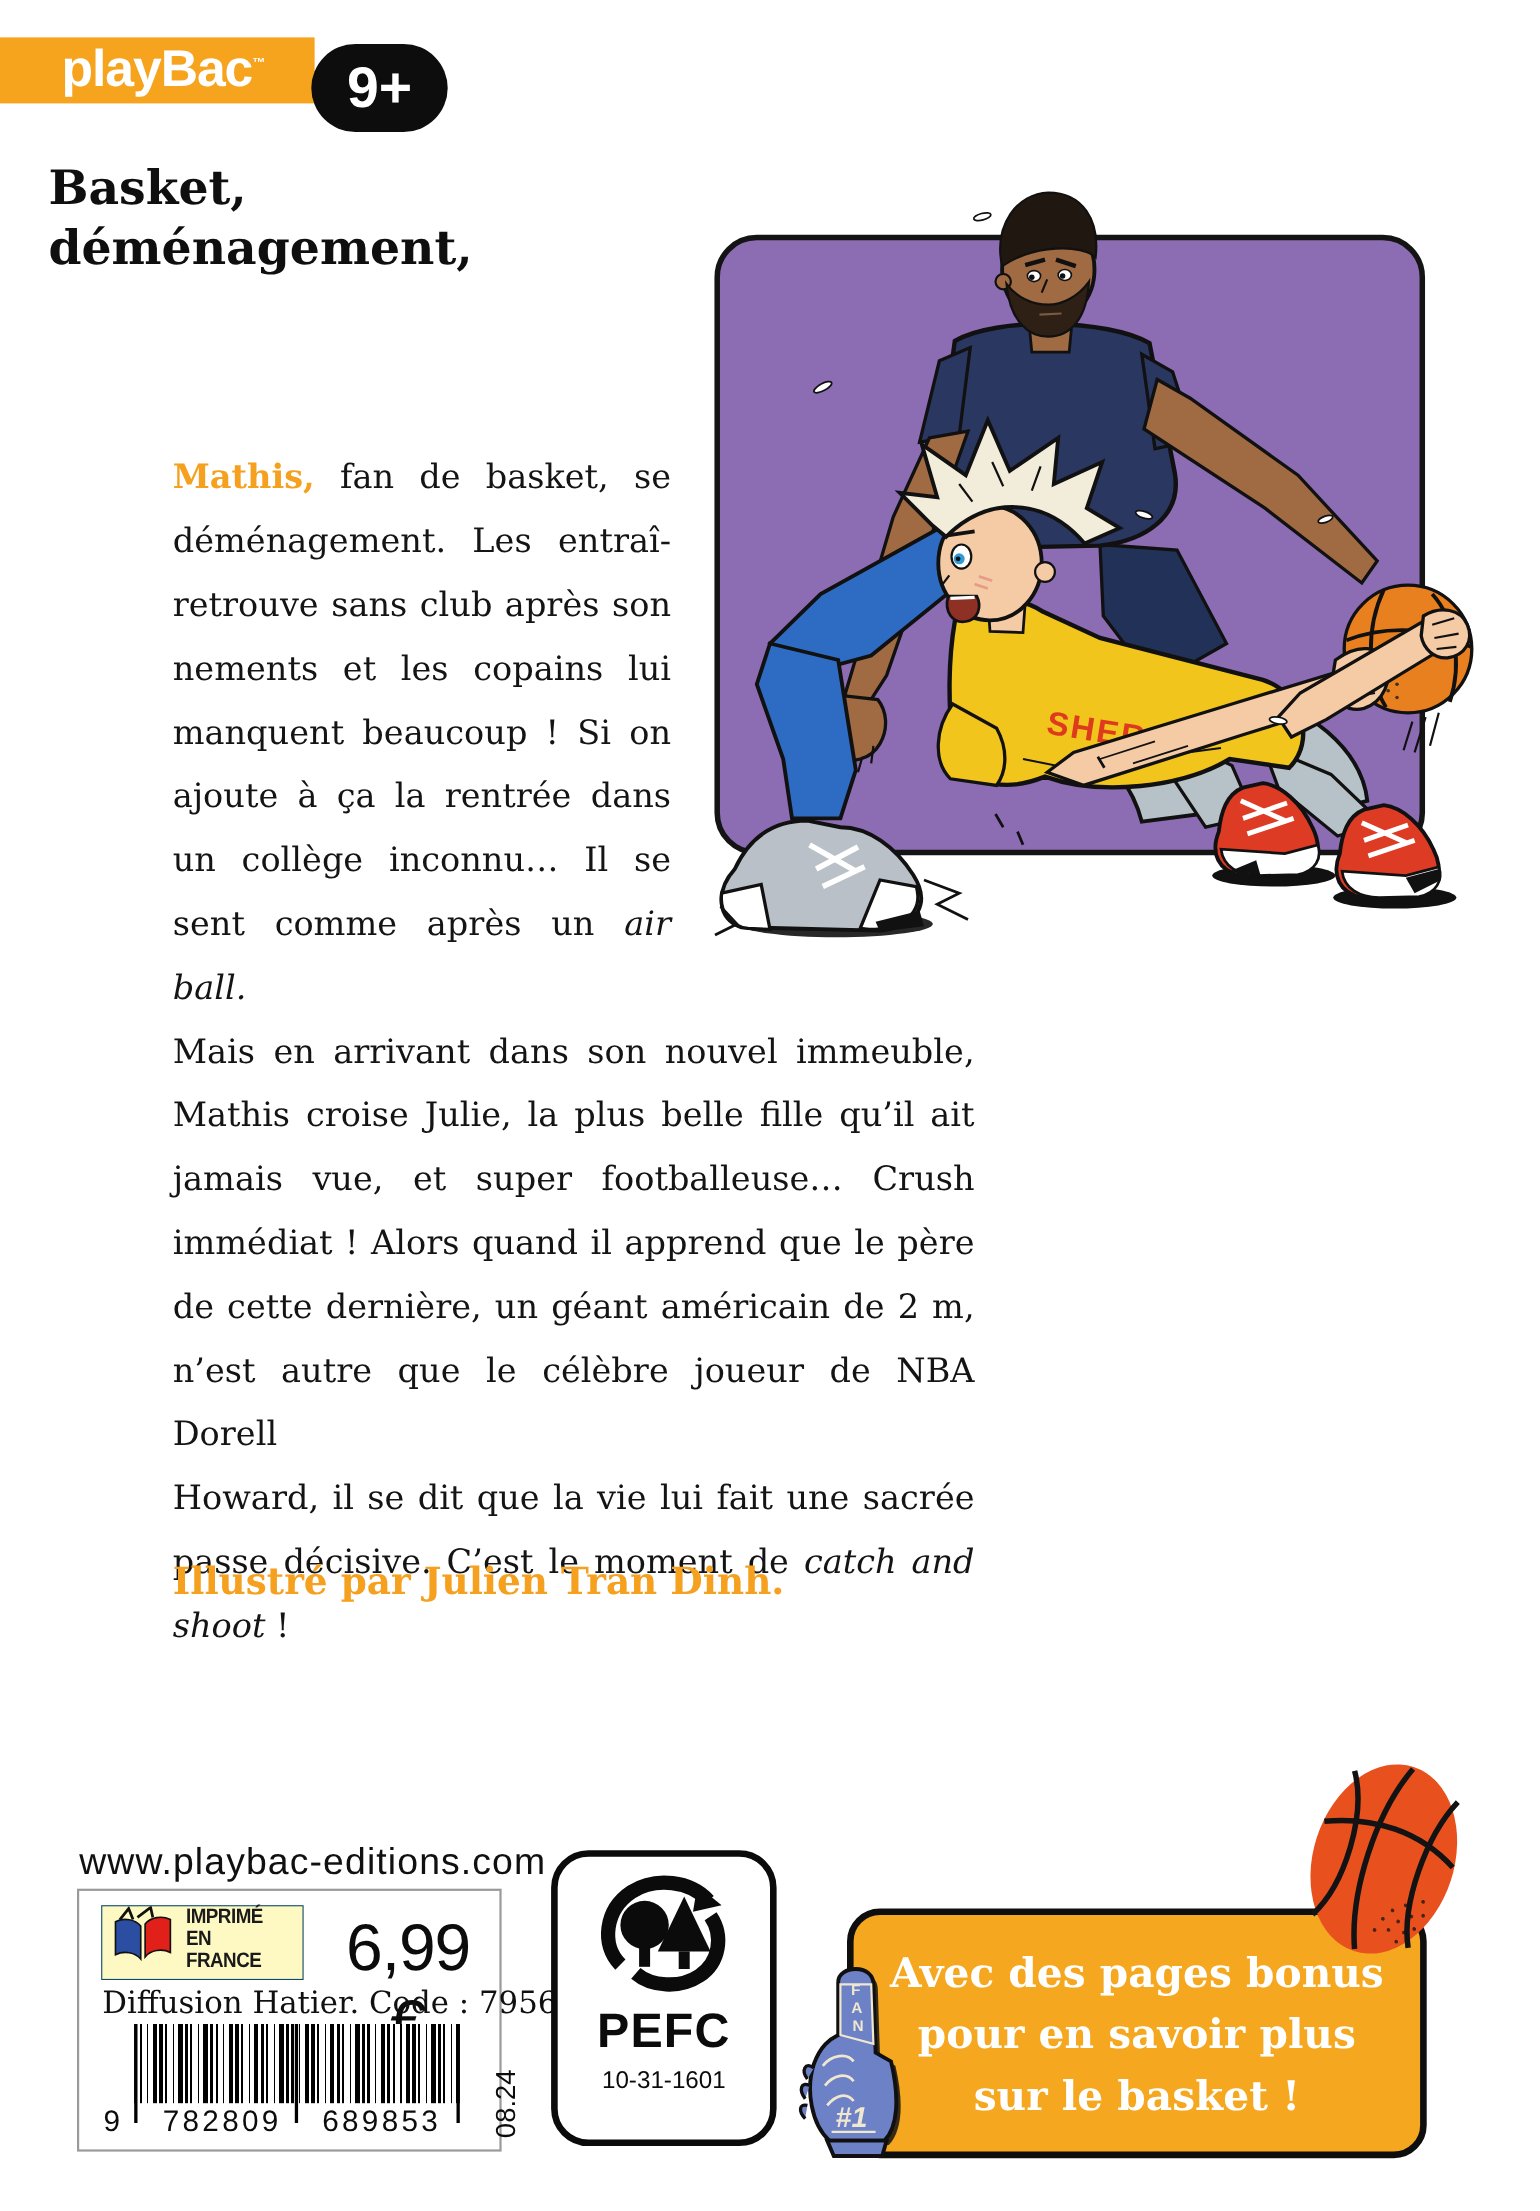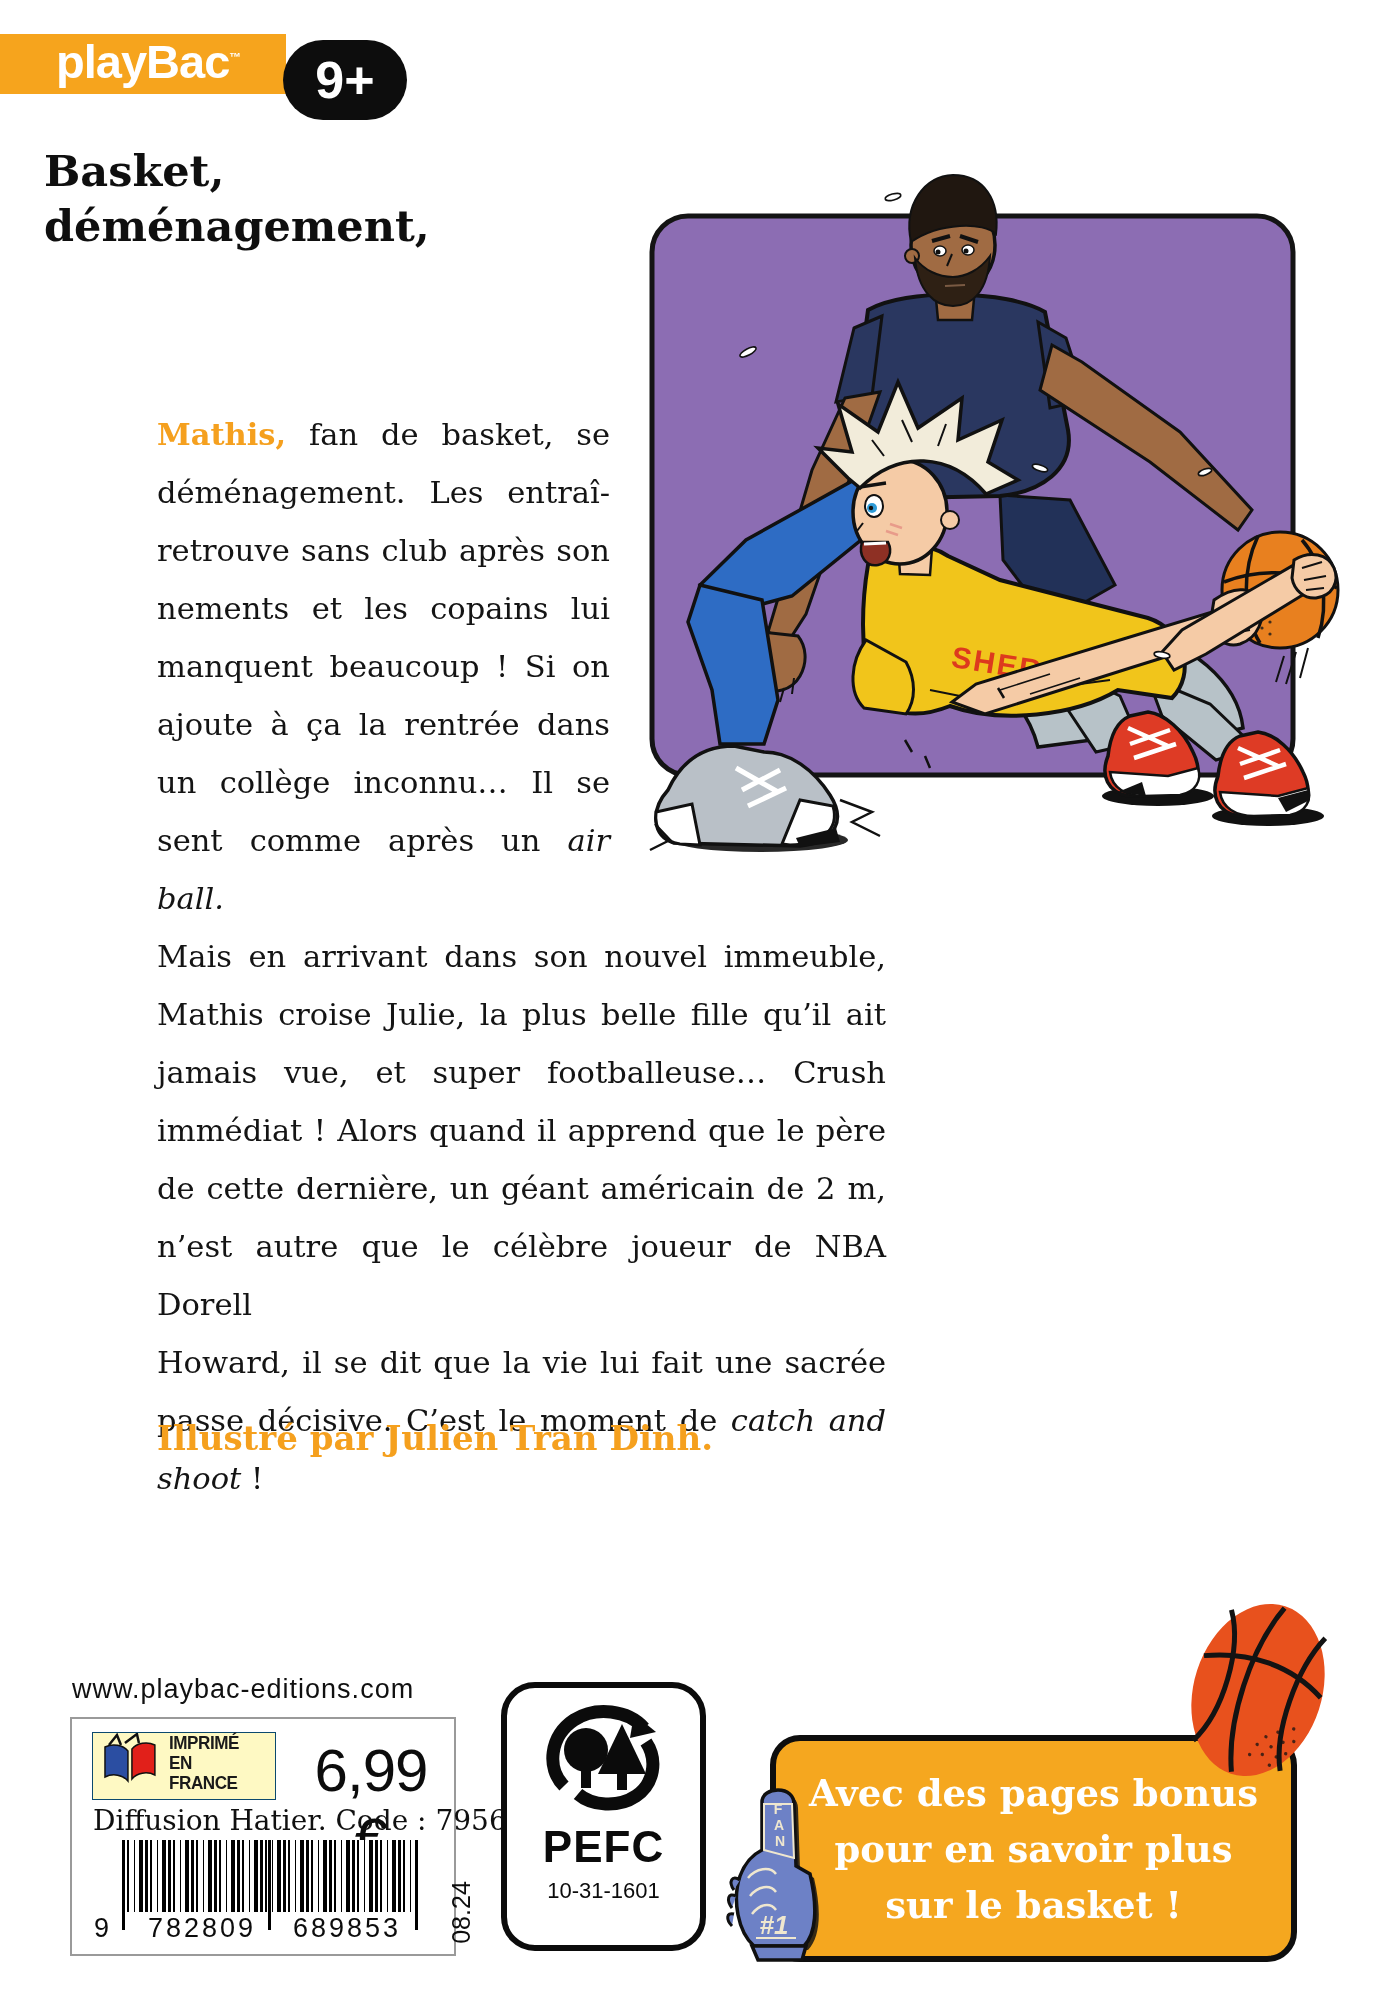--- a/index.html
+++ b/index.html
@@ -19,21 +19,21 @@
   
   .syn{left:157px;top:405px;width:729px}
   .line{font-size:30.5px;line-height:58px;text-align:justify;text-align-last:justify;color:#141414}
   .nline{width:453px}
   .wline{width:729px}
   .noj{text-align-last:left}
   .it{font-style:italic}
   .hl{color:#F5A01E;font-weight:bold}
   .credit{left:157px;top:1418px;font-size:34px;font-weight:bold;color:#F5A01E}
   
-  .website{left:72px;top:1674px;font-family:"Liberation Sans",sans-serif;font-size:27px;
+  .website{left:72px;top:1674px;font-family:"Liberation Sans",sans-serif;font-size:34px;
            letter-spacing:1px;color:#101010}
   .graybox{left:70px;top:1717px;width:382px;height:235px;border:2px solid #9a9a9a;background:#fff}
   .printedbadge{left:92px;top:1732px;width:182px;height:66px;border:1px solid #0c4a6e;background:#fef9c3;
                 display:flex;}
   .printedtxt{font-family:"Liberation Sans",sans-serif;font-weight:bold;font-size:19px;line-height:20px;
               color:#1a1a1a;transform:scaleX(.9);transform-origin:left;letter-spacing:-.5px}
   .price{left:296px;top:1736px;width:150px;text-align:center;font-family:"Liberation Sans",sans-serif;
          font-weight:normal;font-size:60px;letter-spacing:-1px;color:#0c0c0c}
   .diffusion{left:93px;top:1804px;font-size:28px;color:#101010}
   .barcode{left:122px;top:1840px;width:296px;height:72px;

